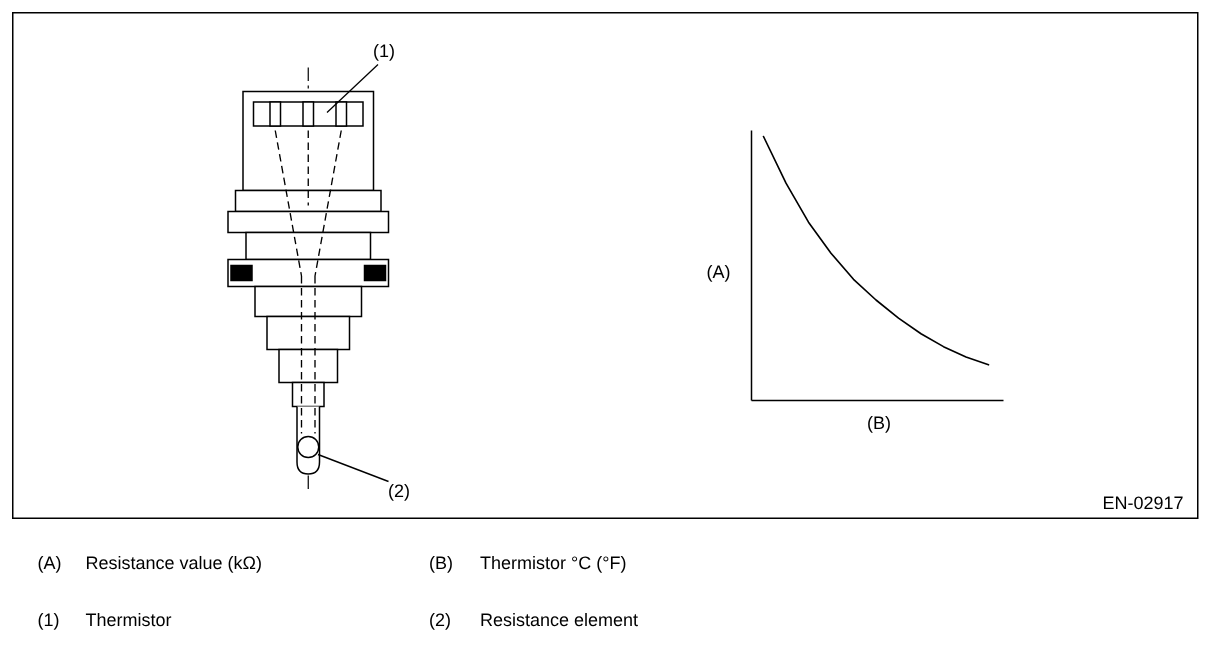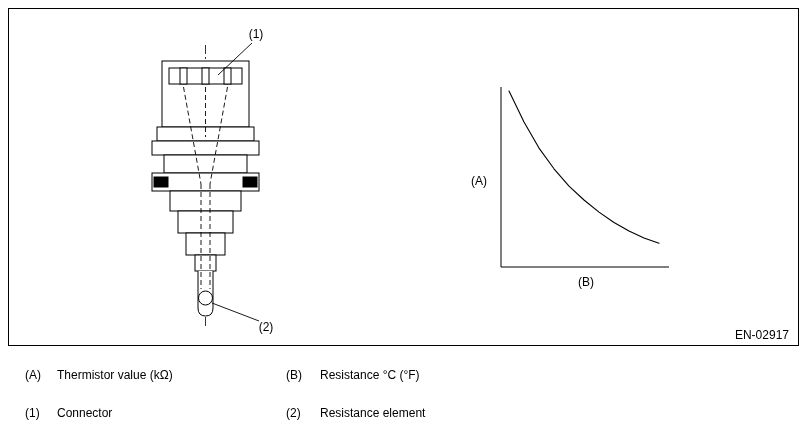--- a/index.html
+++ b/index.html
@@ -88,21 +88,21 @@
       <text x="478" y="176" text-anchor="end">(A)</text>
       <text x="577" y="277" text-anchor="middle">(B)</text>
     </g>
 
     <text x="780" y="330" text-anchor="end">EN-02917</text>
   </svg>
 </div>
 
 <div class="legend">
   <span>(A)</span>
-  <span>Thermistor value (kΩ)</span>
+  <span>Resistance value (kΩ)</span>
   <span>(B)</span>
-  <span>Resistance °C (°F)</span>
+  <span>Thermistor °C (°F)</span>
 
   <span>(1)</span>
-  <span>Connector</span>
+  <span>Thermistor</span>
   <span>(2)</span>
   <span>Resistance element</span>
 </div>
 
 </body></html>

